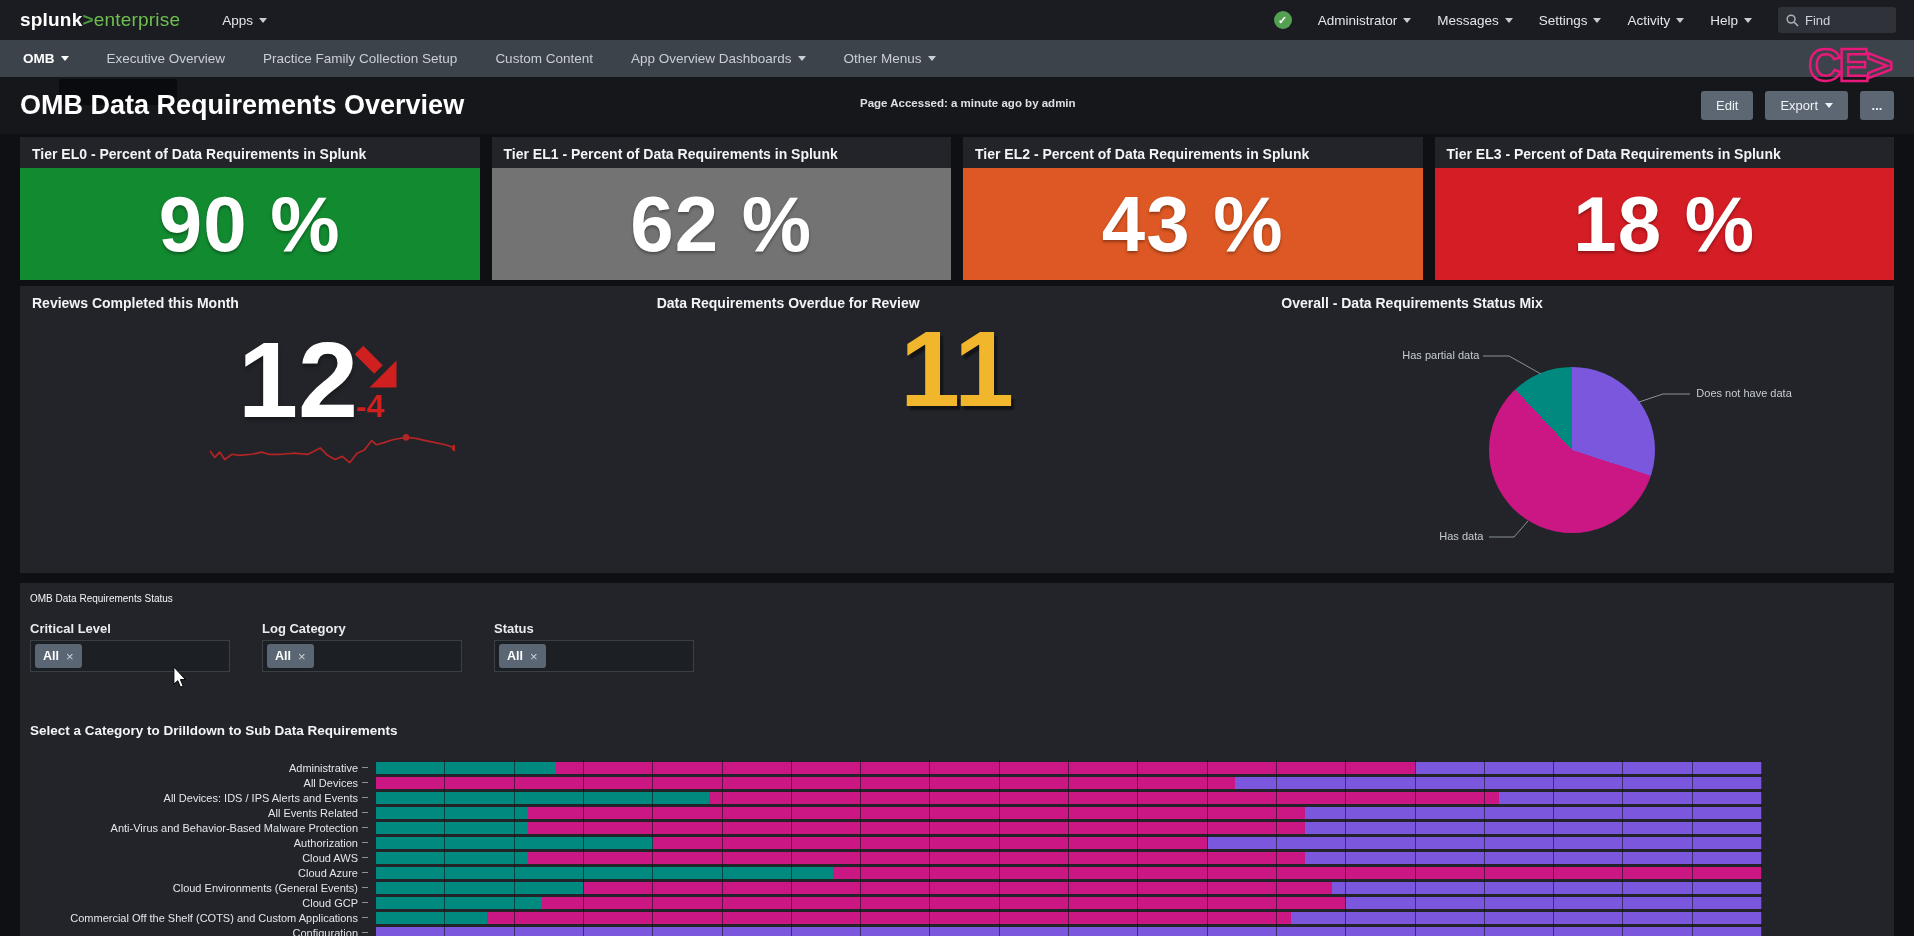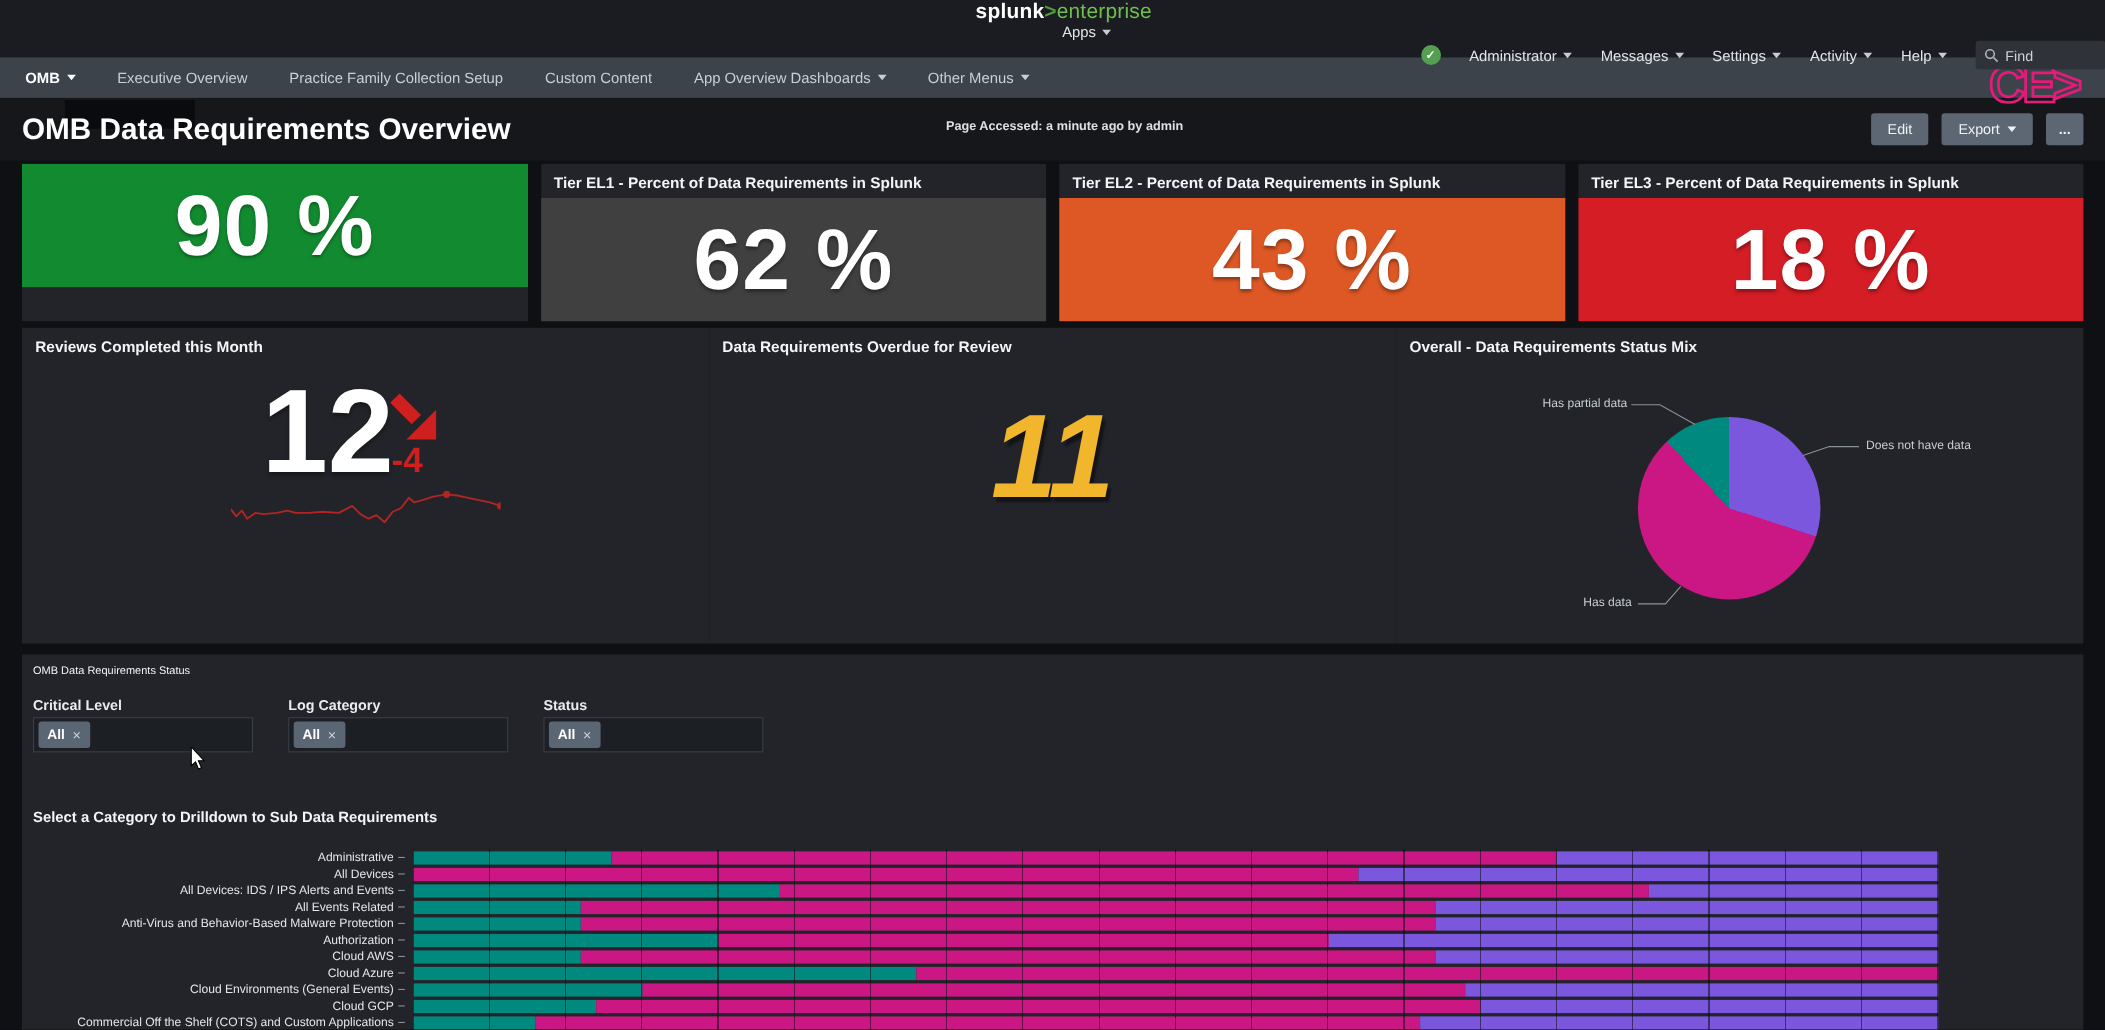--- a/index.html
+++ b/index.html
@@ -1,21 +1,21 @@
 <!DOCTYPE html>
 <html><head>
 <meta charset="utf-8">
 <style>
   * { margin:0; padding:0; box-sizing:border-box; }
   html,body { width:1914px; height:936px; overflow:hidden; background:#0e1014;
               font-family:"Liberation Sans", sans-serif; }
 
   
-  .topbar { height:52px; background:#1a1c21; display:flex; align-items:center;
-            padding:0 0 0 20px; color:#eef1f4; position:relative; z-index:20;flex-direction:column; }
+  .topbar { height:40px; background:#1a1c21; display:flex; align-items:center;
+            padding:0 18px 0 20px; color:#eef1f4; position:relative; z-index:20; }
   .brand { font-size:19px; letter-spacing:.2px; }
   .brand .b-splunk { color:#ffffff; font-weight:bold; }
   .brand .b-gt { color:#4e9a3c; font-weight:bold; }
   .brand .b-prod { color:#6fbf4e; font-weight:300; }
   .top-item { font-size:13.5px; color:#e2e6ea; margin-left:42px; display:flex; align-items:center; gap:6px; cursor:default; }
   .top-right { margin-left:auto; display:flex; align-items:center; gap:26px; }
   .top-right .top-item { margin-left:0; }
   .caret { width:0; height:0; border-left:4px solid transparent; border-right:4px solid transparent;
            border-top:5px solid #c7ccd2; display:inline-block; }
   .check-circle { width:18px; height:18px; border-radius:50%; background:#53a051; color:#fff;
@@ -66,22 +66,22 @@
   .row2 .panel { flex:1; position:relative; }
 
   
   .big-12 { position:absolute; left:218px; top:40px; font-size:108px; font-weight:800;
             color:#ffffff; line-height:1; text-shadow:0 3px 4px rgba(0,0,0,.35); }
   .trend-arrow { position:absolute; left:332px; top:58px; }
   .delta { position:absolute; left:336px; top:104px; font-size:32px; font-weight:800; line-height:1; }
   .spark { position:absolute; left:190px; top:144px; }
 
   
-  .big-11 { position:absolute; left:0; right:0; top:63px; text-align:center; font-size:108px;
-            font-weight:800; line-height:1; text-shadow:3px 4px 2px rgba(0,0,0,.45);font-style:italic; }
+  .big-11 { position:absolute; left:0; right:0; top:29px; text-align:center; font-size:108px;
+            font-weight:800; line-height:1; text-shadow:3px 4px 2px rgba(0,0,0,.45); }
 
   
   .pie { position:absolute; left:220px; top:81px; width:166px; height:166px; border-radius:50%; }
   .pie-label { position:absolute; font-size:11px; color:#c6ccd3; white-space:nowrap;text-align:right; }
   .pie-svg { position:absolute; left:0; top:0; }
 
   
   .bottom-panel { margin-top:10px; height:380px; position:relative; padding:10px; }
   .section-title { font-size:10px; font-weight:normal; color:#f2f4f6; }
   .filters { position:absolute; left:10px; top:38px; display:flex; }
@@ -192,27 +192,28 @@
     <button class="btn more">
       <span>...</span>
     </button>
   </div>
 </div>
 
 <div class="dashboard">
 
   <div class="kpi-row">
     <div class="panel kpi">
+      <div class="panel-title">Tier EL0 - Percent of Data Requirements in Splunk</div>
       <div class="kpi-tile" style="background: rgb(18, 138, 48);">
         <span class="kpi-value">90 %</span>
       </div>
     </div>
     <div class="panel kpi">
       <div class="panel-title">Tier EL1 - Percent of Data Requirements in Splunk</div>
-      <div class="kpi-tile" style="background: #404040;">
+      <div class="kpi-tile" style="background: #737373;">
         <span class="kpi-value">62 %</span>
       </div>
     </div>
     <div class="panel kpi">
       <div class="panel-title">Tier EL2 - Percent of Data Requirements in Splunk</div>
       <div class="kpi-tile" style="background: rgb(221, 88, 36);">
         <span class="kpi-value">43 %</span>
       </div>
     </div>
     <div class="panel kpi">

